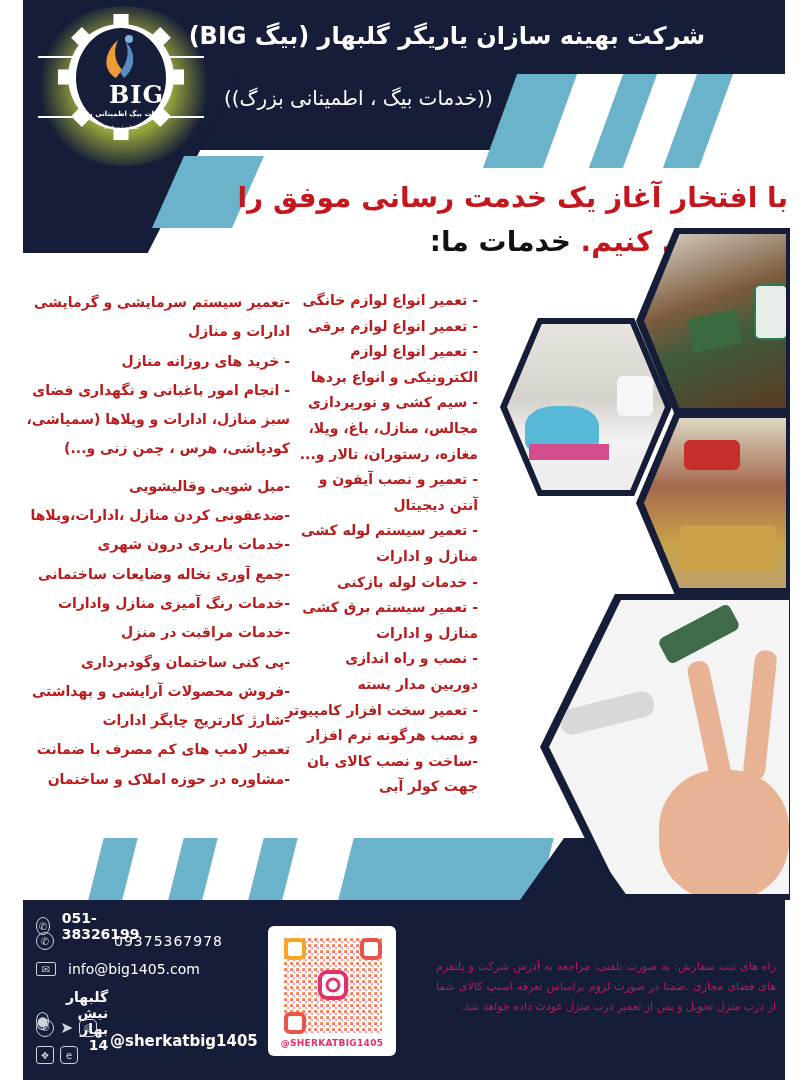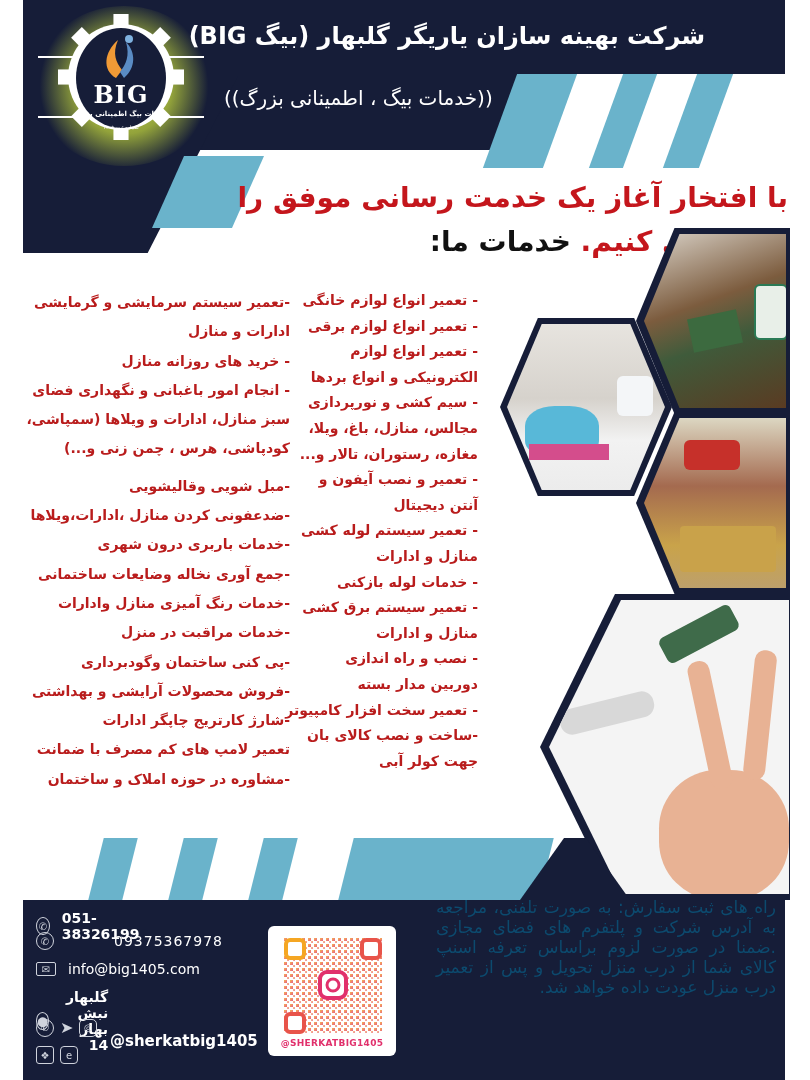--- a/index.html
+++ b/index.html
@@ -18,21 +18,21 @@
   .stripe { background: #6ab3cb; }
 
   .title { right: 105px; top: 22px; color: #fff; font-weight: bold; font-size: 24px; direction: rtl; white-space: nowrap; }
   .subtitle { left: 224px; top: 86px; color: #fff; font-size: 20px; direction: rtl; white-space: nowrap; }
 
   
   .logo-glow { left: 34px; top: 6px; width: 180px; height: 160px; border-radius: 50%;
     background: radial-gradient(circle, rgba(220,235,90,0.95) 0%, rgba(200,220,60,0.7) 40%, rgba(22,29,56,0) 70%); }
   .gear { left: 58px; top: 14px; width: 126px; height: 126px; }
   .logo-circle { left: 76px; top: 28px; width: 90px; height: 100px; border-radius: 50%; background: #161d38; }
-  .logo-big { left: 78px; top: 80px; width: 86px; text-align: center; color: #fff; font-family: "DejaVu Serif", serif; font-size: 24px; font-weight: bold; letter-spacing: 1px; }
+  .logo-big { left: 78px; top: 80px; width: 86px; text-align: right; color: #fff; font-family: "DejaVu Serif", serif; font-size: 24px; font-weight: bold; letter-spacing: 1px; }
   .logo-sub { left: 66px; top: 110px; width: 110px; text-align: center; color: #fff; font-size: 7px; font-weight: bold; direction: rtl; }
   .logo-reg { left: 86px; top: 124px; width: 70px; text-align: center; color: #fff; font-size: 5px; direction: rtl; }
 
   
   .headline { right: 22px; top: 176px; width: 580px; text-align: right; direction: rtl; color: #c4161c; font-weight: bold; font-size: 28px; line-height: 44px; }
   .headline .black { color: #111; }
 
   
   .col { direction: rtl; text-align: right; color: #b91c1c; font-weight: bold; font-size: 14px; }
   .col-right { right: 332px; top: 288px; width: 200px; line-height: 25.6px; }
@@ -47,21 +47,21 @@
   .ph-drill { background: linear-gradient(180deg, #dcd7c2 0%, #a46a4f 40%, #c9a34a 75%, #bda06b 100%); }
   .ph-hand { background: #f4f4f4; }
 
   
   .footer { left: 23px; top: 900px; width: 762px; height: 180px; }
   .contact { color: #fff; font-size: 14px; }
   .contact-row { position: absolute; left: 36px; display: flex; align-items: center; gap: 12px; }
   .ic { width: 18px; height: 18px; border: 1.5px solid #cfd3dc; border-radius: 50%; display: inline-flex; align-items: center; justify-content: center; font-size: 10px; color: #cfd3dc; }
   .qr-card { left: 268px; top: 926px; width: 128px; height: 130px; background: #fff; border-radius: 6px; }
   .qr-handle { left: 270px; top: 1038px; width: 124px; text-align: center; color: #e1306c; font-size: 9px; font-weight: bold; letter-spacing: 0.3px; }
-  .order-text { left: 436px; top: 897px; width: 340px; color: #0c4a6e; direction: rtl; text-align: justify; font-size: 17px; line-height: 20px; }
+  .order-text { left: 436px; top: 957px; width: 340px; color: #be185d; direction: rtl; text-align: justify; font-size: 11px; line-height: 20px; }
 </style>
 </head>
 <body>
 
 <div class="poster">
 
   <div class="abs navy header-mid"></div>
   <div class="abs navy header-bar"></div>
   <div class="abs navy header-left"></div>
 
@@ -116,20 +116,21 @@
     <div>- تعمیر و نصب آیفون و</div>
     <div>آنتن دیجیتال</div>
     <div>- تعمیر سیستم لوله کشی</div>
     <div>منازل و ادارات</div>
     <div>- خدمات لوله بازکنی</div>
     <div>- تعمیر سیستم برق کشی</div>
     <div>منازل و ادارات</div>
     <div>- نصب و راه اندازی</div>
     <div>دوربین مدار بسته</div>
     <div>- تعمیر سخت افزار کامپیوتر</div>
+    <div>و نصب هرگونه نرم افزار</div>
     <div>-ساخت و نصب کالای بان</div>
     <div>جهت کولر آبی</div>
   </div>
 
   <div class="abs col col-left">
     <div class="item">-تعمیر سیستم سرمایشی و گرمایشی</div>
     <div class="item">ادارات و منازل</div>
     <div class="item">- خرید های روزانه منازل</div>
     <div class="item">- انجام امور باغبانی و نگهداری فضای</div>
     <div class="item">سبز منازل، ادارات و ویلاها (سمپاشی،</div>

